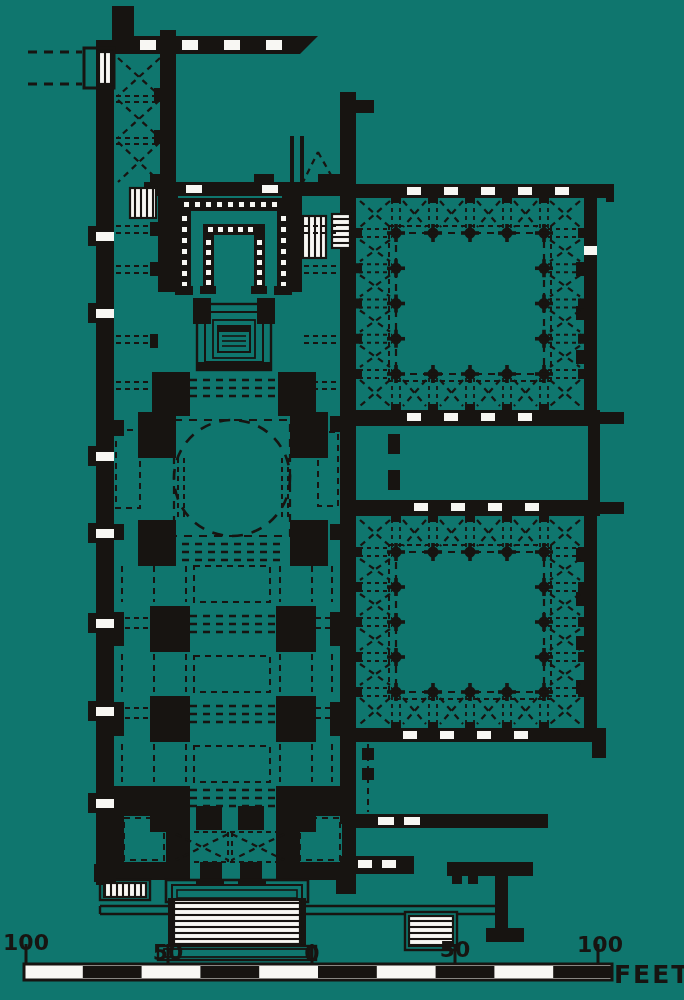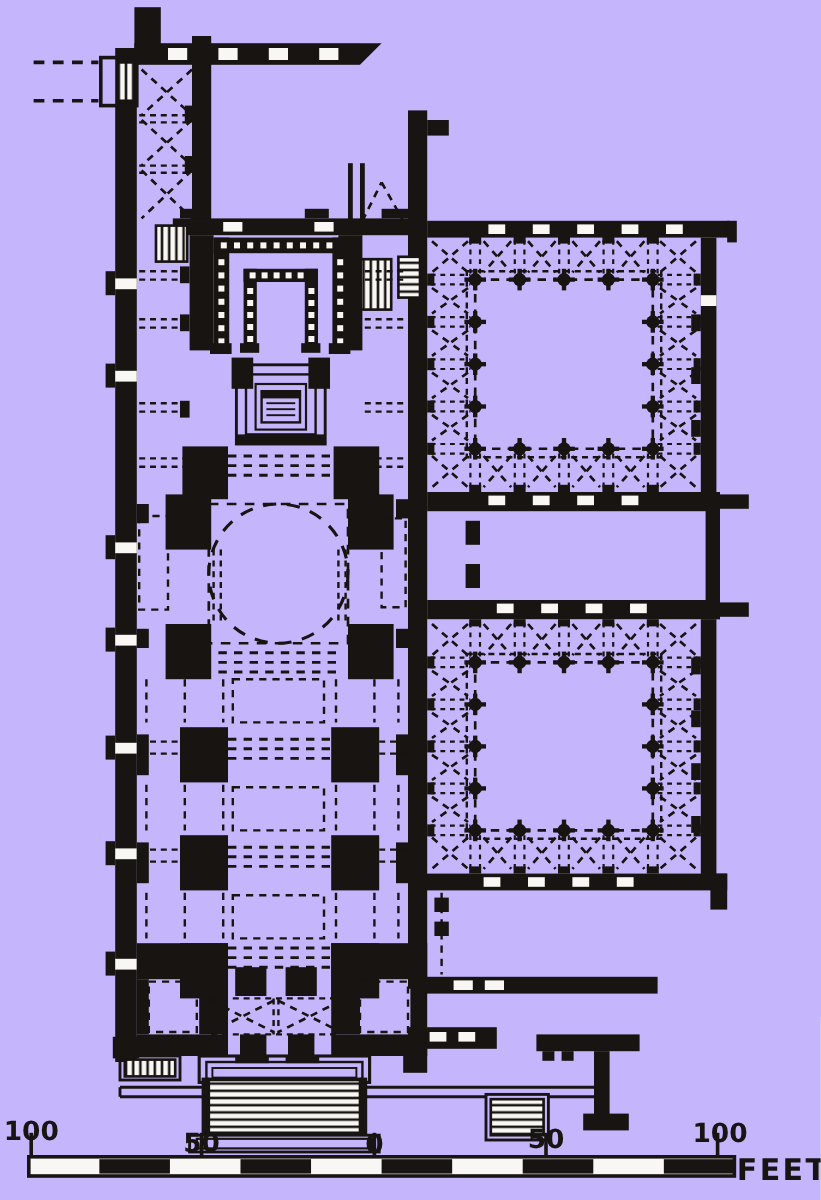--- a/index.html
+++ b/index.html
@@ -1,18 +1,18 @@
 <!DOCTYPE html>
 <html><head>
 <meta charset="utf-8">
 <style>
   html,body{margin:0;padding:0;background:#e8e6e0;}
   .page{
     width:684px;height:1000px;position:relative;overflow:hidden;
-    background:#c4b5fd;
+    background:#0f766e;
     font-family:"DejaVu Sans","Liberation Sans",sans-serif;
   }
   svg{display:block}
   text{fill:#171411;font-weight:bold;}
   .tick-label{font-size:22px;}
   .unit-label{font-size:25px;letter-spacing:2px;font-weight:600;}
 </style>
 </head>
 <body>
 

